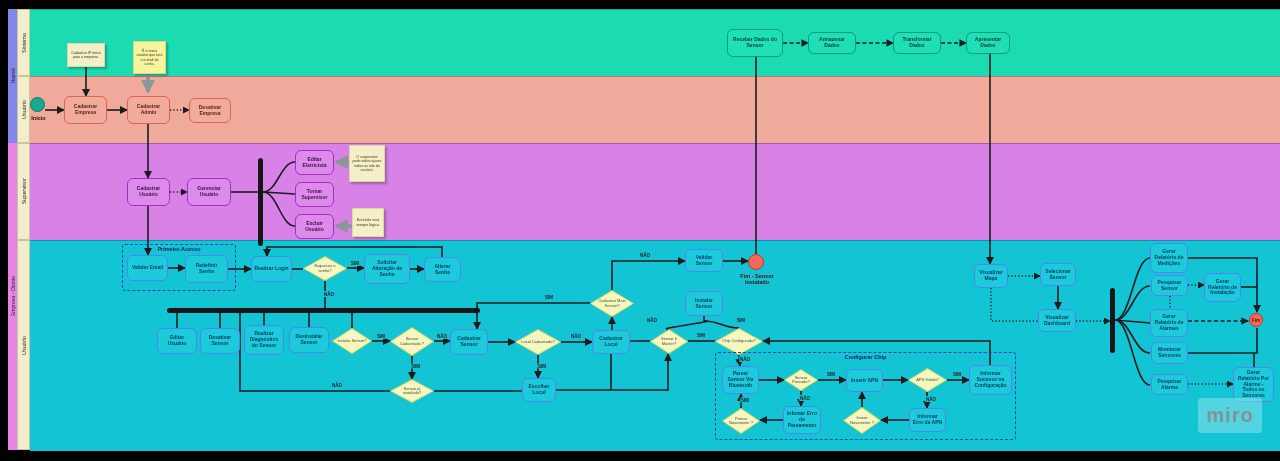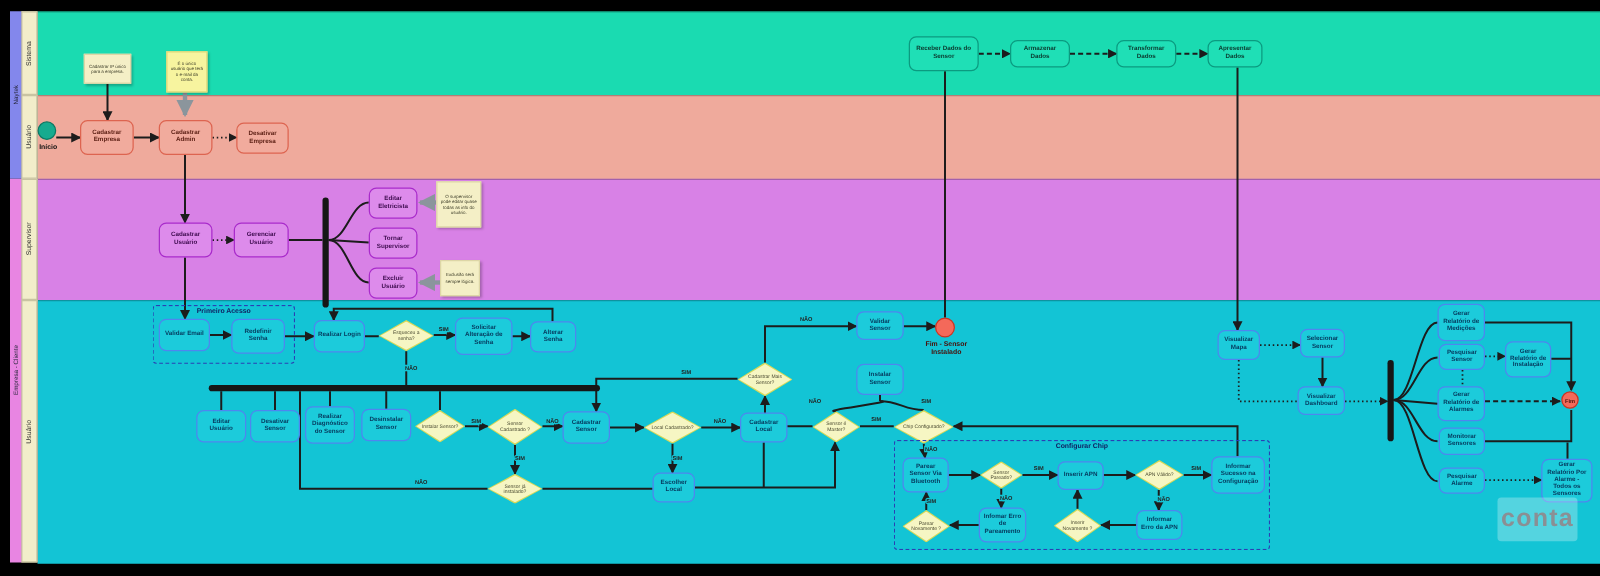--- a/index.html
+++ b/index.html
@@ -290,14 +290,14 @@
       <div class="node process" style="left: 1151px; top: 275px; width: 37px; height: 21px; background: rgb(28, 203, 219); border: 1.2px solid rgb(78, 134, 239); color: rgb(6, 58, 94);">Pesquisar Sensor</div>
       <div class="node process" style="left: 1204px; top: 273px; width: 37px; height: 29px; background: rgb(28, 203, 219); border: 1.2px solid rgb(78, 134, 239); color: rgb(6, 58, 94);">Gerar Relatório de Instalação</div>
       <div class="node process" style="left: 1150px; top: 309px; width: 38px; height: 28px; background: rgb(28, 203, 219); border: 1.2px solid rgb(78, 134, 239); color: rgb(6, 58, 94);">Gerar Relatório de Alarmes</div>
       <div class="node circle" style="left: 1249px; top: 313px; width: 14px; height: 14px; background: rgb(244, 105, 90); border: 1.5px solid rgb(204, 51, 34);">
         <span class="clabel-in">Fim</span>
       </div>
       <div class="node process" style="left: 1151px; top: 342px; width: 37px; height: 22px; background: rgb(28, 203, 219); border: 1.2px solid rgb(78, 134, 239); color: rgb(6, 58, 94);">Monitorar Sensores</div>
       <div class="node process" style="left: 1151px; top: 374px; width: 37px; height: 21px; background: rgb(28, 203, 219); border: 1.2px solid rgb(78, 134, 239); color: rgb(6, 58, 94);">Pesquisar Alarme</div>
       <div class="node process" style="left: 1233px; top: 367px; width: 41px; height: 35px; background: rgb(28, 203, 219); border: 1.2px solid rgb(78, 134, 239); color: rgb(6, 58, 94);">Gerar Relatório Por Alarme - Todos os Sensores</div>
     </div>
-  <div id="watermark" style="left:1198px;top:398px;width:64px;height:35px;">conta</div>
+  <div id="watermark" style="left:1198px;top:398px;width:64px;height:35px;">miro</div>
 </div>
 
 </body></html>

